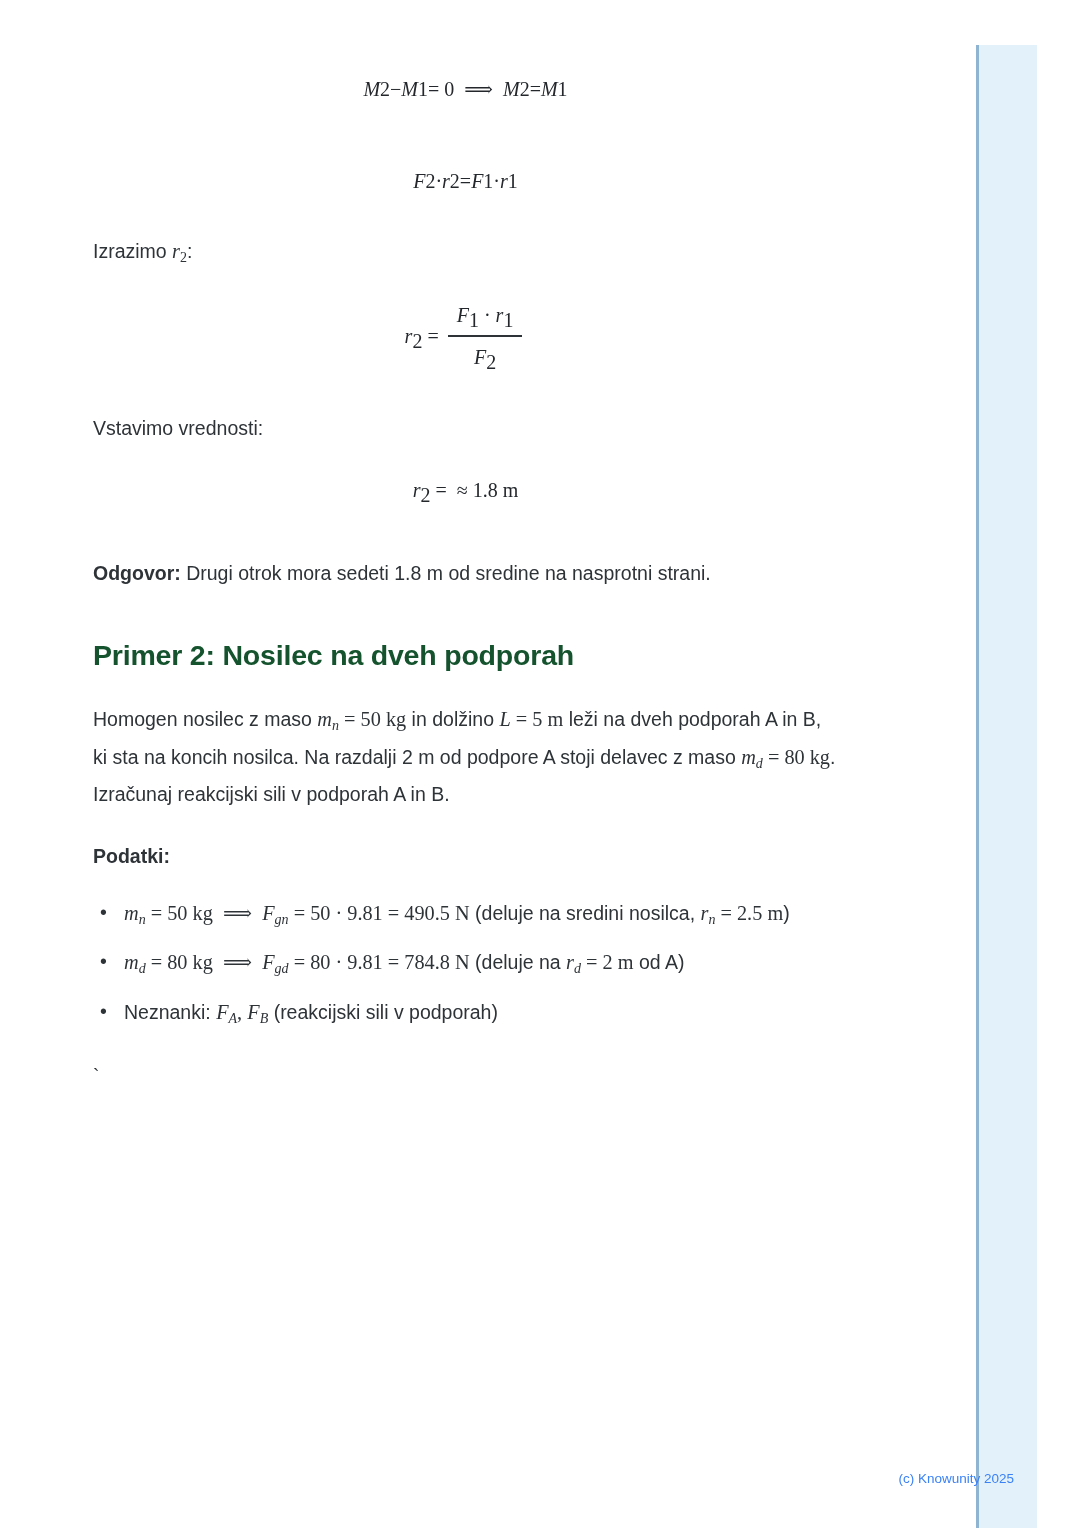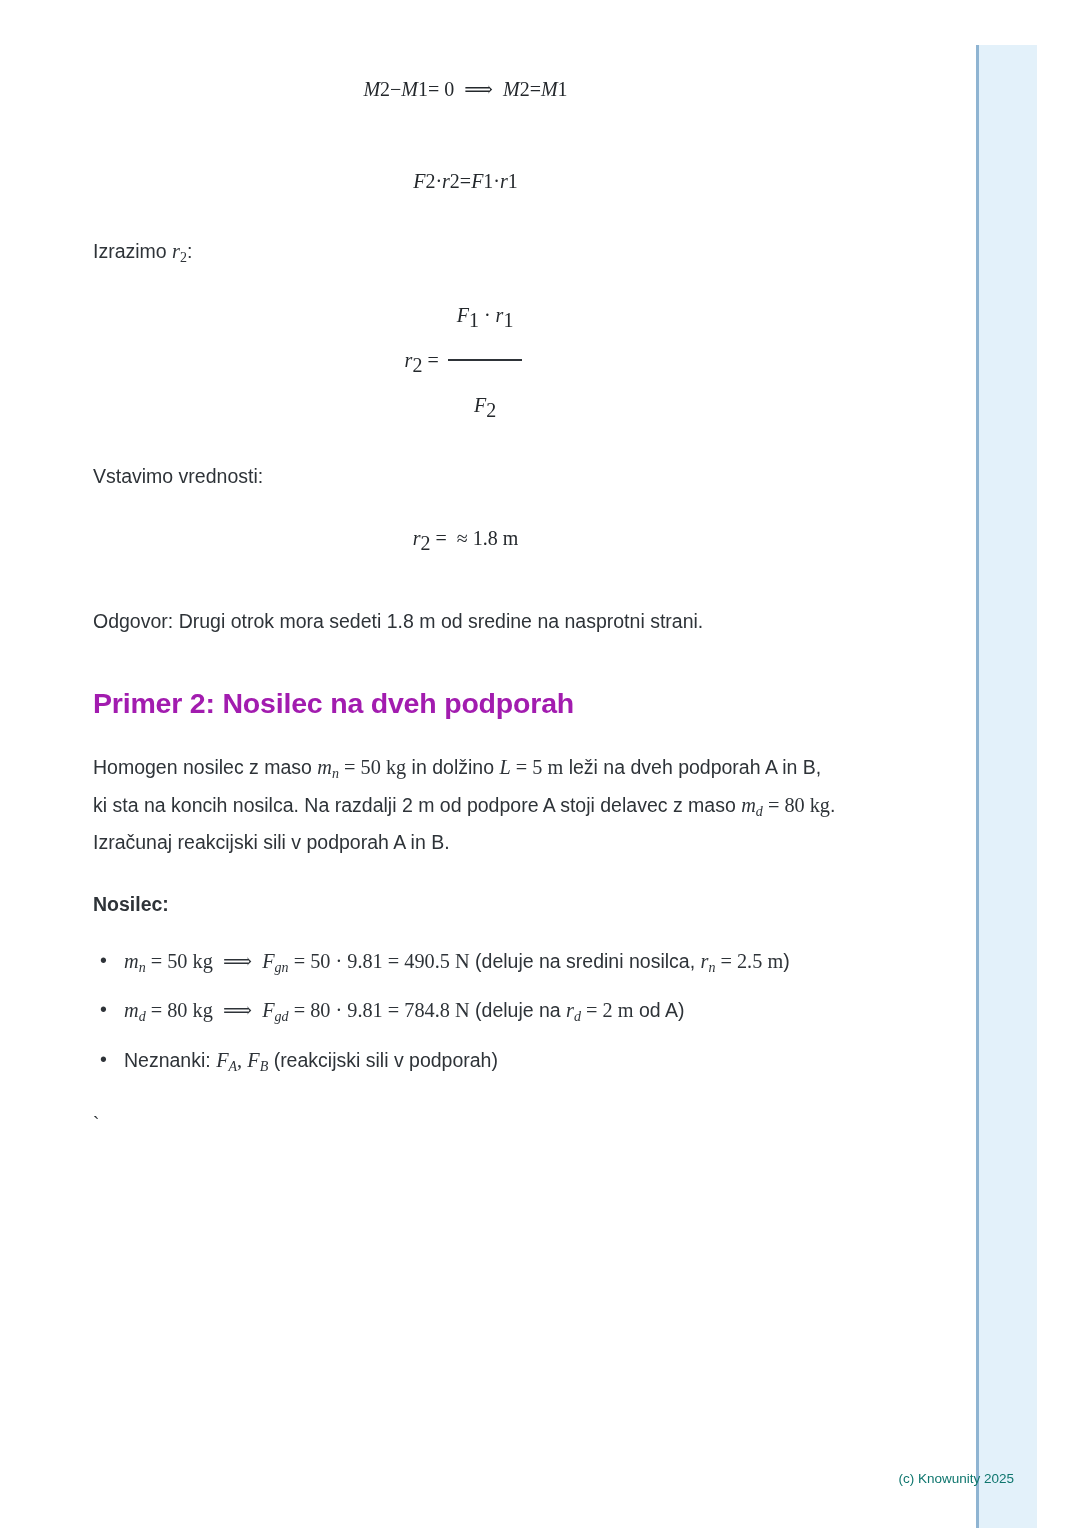--- a/index.html
+++ b/index.html
@@ -8,55 +8,55 @@
     font-family:"Liberation Sans",sans-serif;color:#2e3338;
   }
   .stripe{
     position:absolute;top:45px;right:43px;width:58px;height:1483px;
     background:#e3f1fa;border-left:3px solid #8fb4d2;
   }
   .content{position:absolute;left:93px;top:0;width:745px;font-size:19.5px;line-height:1.5;}
 
   
   .t-plain{font-family:"Liberation Sans",sans-serif;}
-  .t-bold{font-family:"Liberation Sans",sans-serif;font-weight:400;}
+  .t-bold{font-family:"Liberation Sans",sans-serif;font-weight:700;}
   .m-var{font-family:"Liberation Serif","DejaVu Serif",serif;font-style:italic;font-size:1.04em;}
   .m-rm{font-family:"Liberation Serif","DejaVu Serif",serif;font-size:1.04em;}
   sub{line-height:0;vertical-align:-0.25em;}
   sub.m-var,sub.m-rm{font-size:72%;}
 
   
   .eq{display:flex;align-items:center;justify-content:center;font-size:20px;color:#24282c;
       font-family:"Liberation Serif","DejaVu Serif",serif;}
   .eq .m-var,.eq .m-rm{font-size:1em;}
-  .frac{display:inline-flex;flex-direction:column;align-items:center;margin:0 4px;gap:24px;}
+  .frac{display:inline-flex;flex-direction:column;align-items:center;margin:0 4px;}
   .frac .num{padding:0 9px 5px;white-space:nowrap;}
   .frac .bar{align-self:stretch;height:1.5px;background:#2e3338;}
   .frac .den{padding:5px 9px 0;white-space:nowrap;}
   .eq-part{white-space:pre;text-align:right;}
 
   #eq1{margin-top:74px;}
   #eq2{margin-top:62px;}
   .label-izrazimo{margin-top:40px;}
   #eq3{margin-top:34px;}
   .label-vstavimo{margin-top:42px;}
   #eq4{margin-top:32px;}
   .odgovor{margin:54px 0 0;}
   .section-heading{
-    margin:46px 0 0;font-size:28.5px;font-weight:700;color:#a21caf;
+    margin:46px 0 0;font-size:28.5px;font-weight:700;color:#14532d;
     font-family:"Liberation Sans",sans-serif;letter-spacing:-0.2px;
   }
   .para{margin:24px 0 0;line-height:1.85;}
   .podatki{margin:30px 0 0;font-weight:700;}
   ul.data-list{list-style:none;margin:24px 0 0;padding:0;}
   ul.data-list li{position:relative;padding-left:31px;margin-bottom:15px;line-height:1.72;}
   ul.data-list li::before{content:"\2022";position:absolute;left:7px;top:0;color:#2e3338;}
   .stray{margin-top:32px;font-size:19px;}
   .footer{
-    position:absolute;right:66px;bottom:42px;font-size:13.5px;color:#0f766e;z-index:2;
+    position:absolute;right:66px;bottom:42px;font-size:13.5px;color:#3b82f6;z-index:2;
     font-family:"Liberation Sans",sans-serif;
   }
 </style>
 </head>
 <body>
 
 <div class="page">
 
   <div class="stripe"></div>
 
@@ -108,21 +108,21 @@
       <span class="eq-part"><span class="m-var">r</span><sub class="m-rm">2</sub><span class="m-rm"> = </span></span>
       <span class="eq-part"><span class="m-rm"> ≈ 1.8 m</span></span>
     </div>
 
     <p class="odgovor"><span class="t-bold">Odgovor:</span><span class="t-plain"> Drugi otrok mora sedeti 1.8 m od sredine na nasprotni strani.</span></p>
 
     <h2 class="section-heading">Primer 2: Nosilec na dveh podporah</h2>
 
     <p class="para"><span class="t-plain">Homogen nosilec z maso </span><span class="m-var">m</span><sub class="m-var">n</sub><span class="m-rm"> = 50 kg</span><span class="t-plain"> in dolžino </span><span class="m-var">L</span><span class="m-rm"> = 5 m</span><span class="t-plain"> leži na dveh podporah A in B, ki sta na koncih nosilca. Na razdalji 2 m od podpore A stoji delavec z maso </span><span class="m-var">m</span><sub class="m-var">d</sub><span class="m-rm"> = 80 kg</span><span class="t-plain">. Izračunaj reakcijski sili v podporah A in B.</span></p>
 
-    <p class="podatki">Nosilec:</p>
+    <p class="podatki">Podatki:</p>
 
     <ul class="data-list">
       <li><span class="m-var">m</span><sub class="m-var">n</sub><span class="m-rm"> = 50 kg</span><span class="m-rm"> ⟹ </span><span class="m-var">F</span><sub class="m-var">gn</sub><span class="m-rm"> = 50 · 9.81 = 490.5 N</span><span class="t-plain"> (deluje na sredini nosilca, </span><span class="m-var">r</span><sub class="m-var">n</sub><span class="m-rm"> = 2.5 m</span><span class="t-plain">)</span></li>
       <li><span class="m-var">m</span><sub class="m-var">d</sub><span class="m-rm"> = 80 kg</span><span class="m-rm"> ⟹ </span><span class="m-var">F</span><sub class="m-var">gd</sub><span class="m-rm"> = 80 · 9.81 = 784.8 N</span><span class="t-plain"> (deluje na </span><span class="m-var">r</span><sub class="m-var">d</sub><span class="m-rm"> = 2 m</span><span class="t-plain"> od A)</span></li>
       <li><span class="t-plain">Neznanki: </span><span class="m-var">F</span><sub class="m-var">A</sub><span class="m-rm">, </span><span class="m-var">F</span><sub class="m-var">B</sub><span class="t-plain"> (reakcijski sili v podporah)</span></li>
     </ul>
 
     <div class="stray">`</div>
 
   </div>

